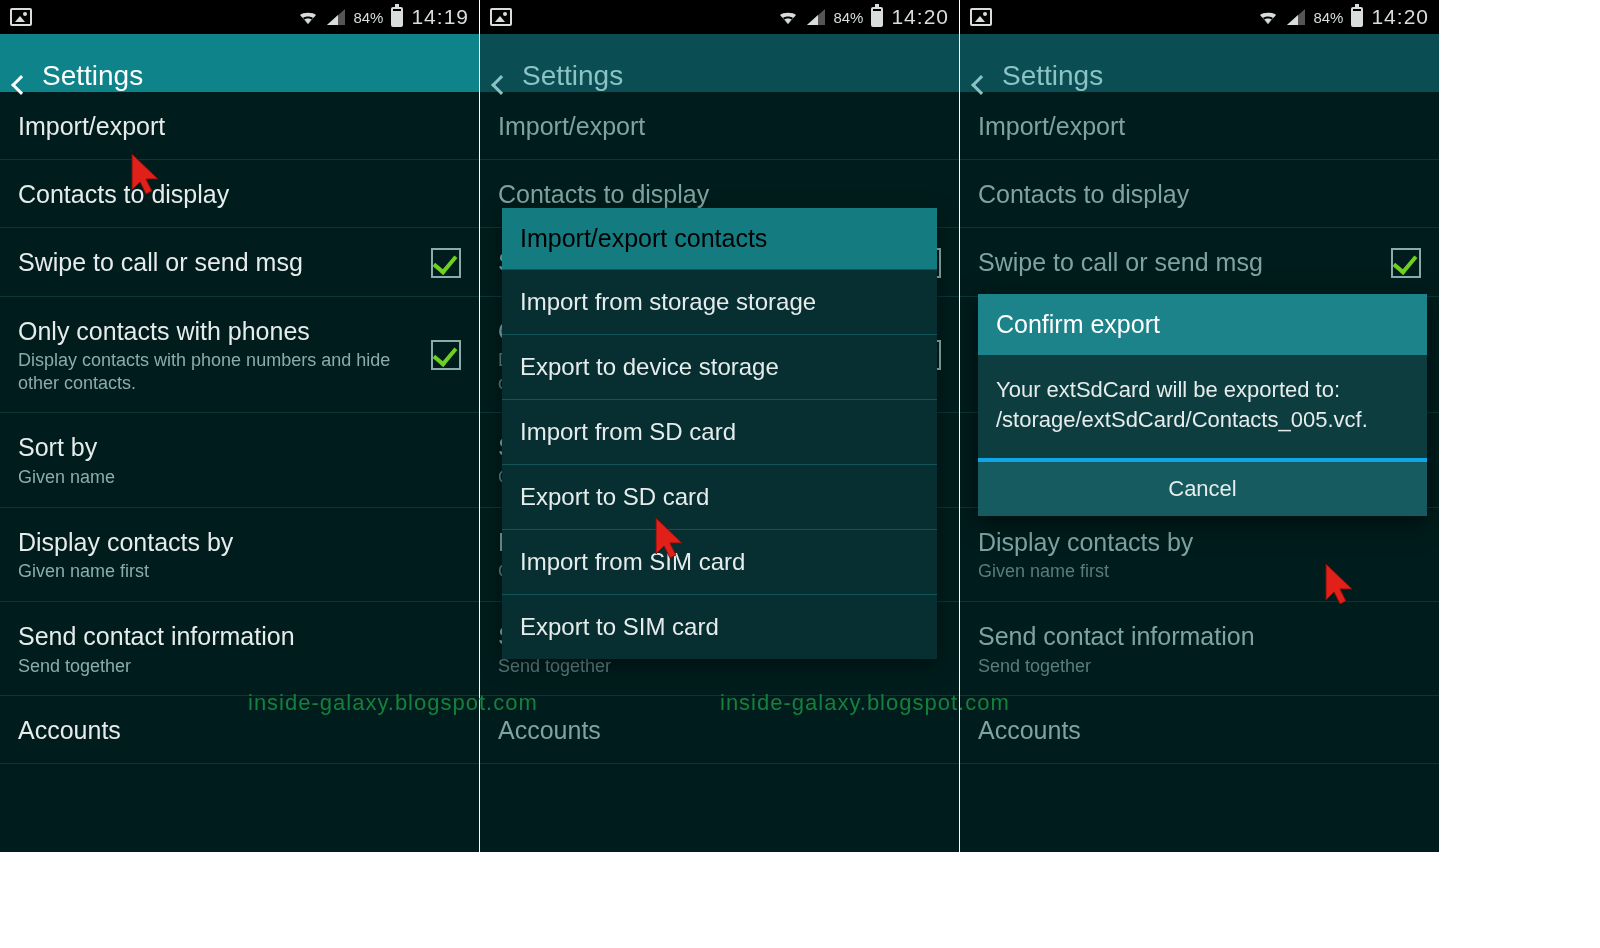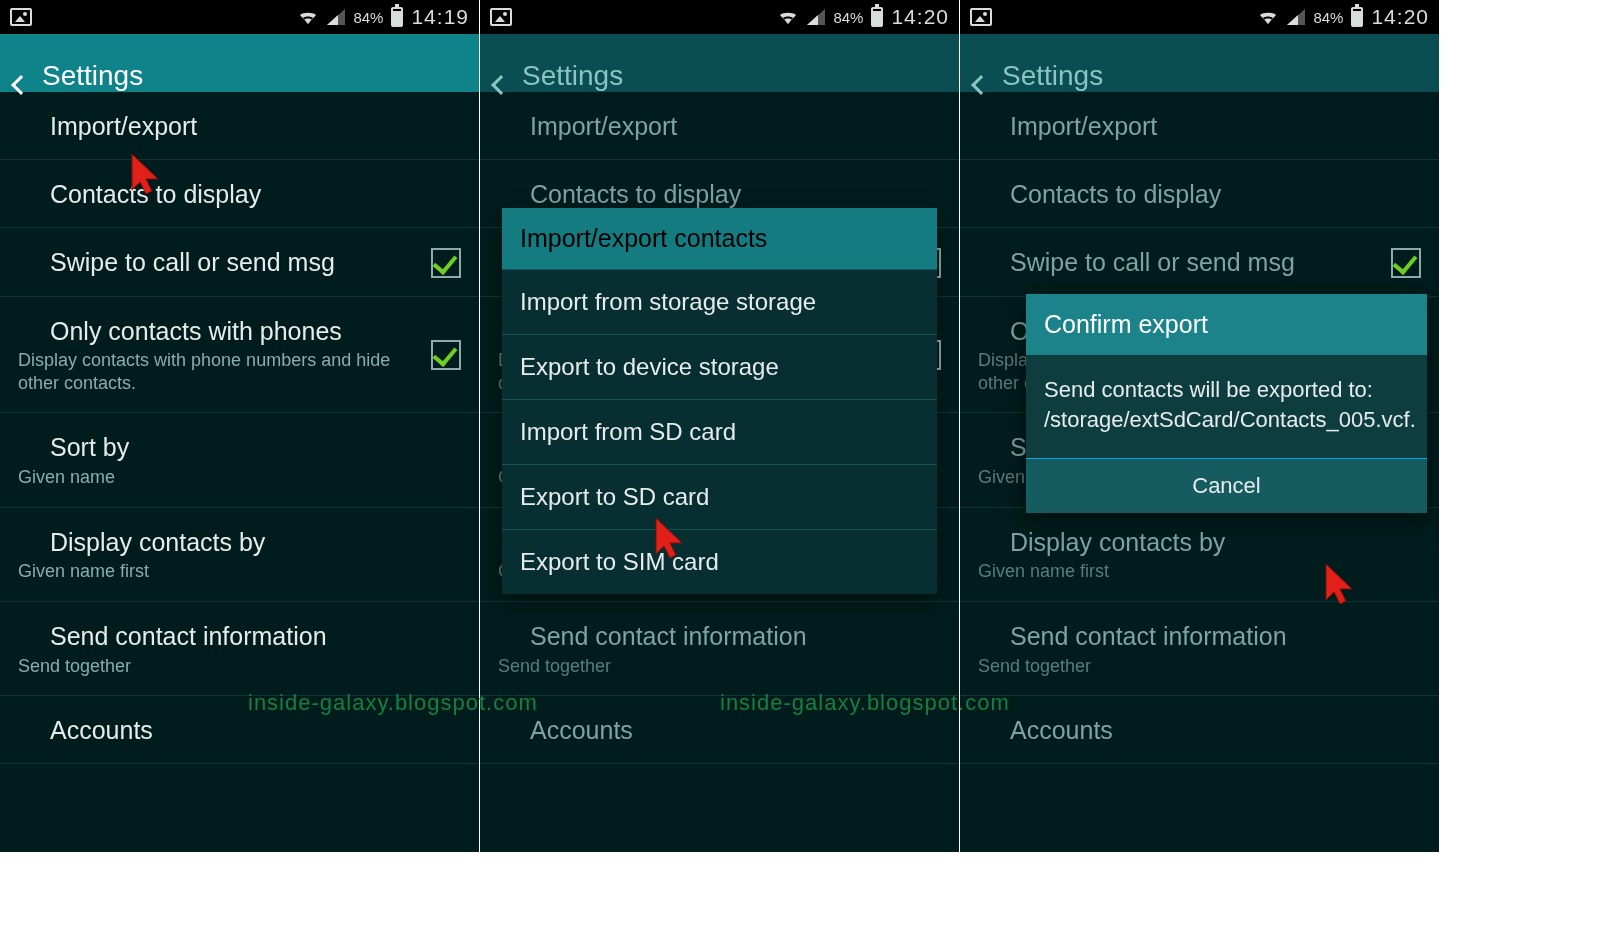--- a/index.html
+++ b/index.html
@@ -97,21 +97,21 @@
   .header-title { color: #fff; font-size: 28px; font-weight: 400; }
 
   
   .rows { }
   .row {
     padding: 20px 18px 18px 18px;
     border-bottom: 1px solid #0c3536;
     display: flex; align-items: center; justify-content: space-between;
   }
   .row-text { display: flex; flex-direction: column; gap: 4px; }
-  .row-title { color: #e6eceb; font-size: 25px; line-height: 1.15; margin-left: 32px; }
+  .row-title { color: #e6eceb; font-size: 25px; line-height: 1.15; }
   .row-sub { color: #8aadab; font-size: 18px; line-height: 1.25; max-width: 380px; }
   .checkbox {
     width: 30px; height: 30px; border: 2px solid #8aadab; position: relative; flex-shrink: 0;
   }
   .checkbox.checked::after {
     content: ""; position: absolute; left: 5px; top: 1px; width: 10px; height: 18px;
     border-right: 4px solid #6ed020; border-bottom: 4px solid #6ed020; transform: rotate(40deg);
   }
 
   
@@ -126,32 +126,31 @@
   .modal-list .m-item {
     color: #e6eceb; font-size: 24px; padding: 18px 18px; border-top: 1px solid #145457;
   }
   .modal-list .m-item:first-of-type { border-top: none; }
 
   
   .dialog {
     position: absolute; left: 18px; right: 12px; top: 294px;
     background: #0e3d40;
     box-shadow: 0 6px 22px rgba(0,0,0,.5);
-    margin-left: 48px;
   }
   .dialog .d-header {
     background: #1d838a; color: #fff; font-size: 25px; padding: 16px 18px;
   }
   .dialog .d-body {
     color: #e6eceb; font-size: 22px; line-height: 1.35; padding: 20px 18px 24px 18px;
   }
   .dialog .d-actions { display: flex; }
   .dialog .d-btn {
     flex: 1; text-align: center; background: #165b60; color: #e6eceb; font-size: 22px;
-    padding: 14px 0; border-top: 1px solid #0ea5e9;
+    padding: 14px 0; border-top: 4px solid #0ea5e9;
   }
   .dialog .d-btn + .d-btn { border-left: 1px solid #0e3d40; }
 
   
   .watermark {
     position: absolute;
     color: #15803d;
     font-size: 22px;
     letter-spacing: 1px;
     pointer-events: none;
@@ -326,20 +325,21 @@
           </div>
       </div>
     </div>
 
     <div class="modal-list">
       <div class="m-header">Import/export contacts</div>
       <div class="m-item">Import from storage storage</div>
       <div class="m-item">Export to device storage</div>
       <div class="m-item">Import from SD card</div>
       <div class="m-item">Export to SD card</div>
+      <div class="m-item">Import from SIM card</div>
       <div class="m-item">Export to SIM card</div>
     </div>
 
     <div class="cursor" style="left:170px; top:516px;">
       <svg width="36" height="46">
           <path d="M6 2 L6 38 L14 30 L20 42 L26 39 L20 27 L32 27 Z" fill="#e1201a" stroke="#7e0e0a" stroke-width="1"></path>
         </svg>
     </div>
   </div>
 
@@ -410,21 +410,21 @@
       </div>
       <div class="row">
         <div class="row-text">
             <span class="row-title">Accounts</span>
           </div>
       </div>
     </div>
 
     <div class="dialog">
       <div class="d-header">Confirm export</div>
-      <div class="d-body">Send contacts will be exported to: /storage/extSdCard/Contacts_005.vcf.</div>
+      <div class="d-body">Your extSdCard will be exported to: /storage/extSdCard/Contacts_005.vcf.</div>
       <div class="d-actions">
         <div class="d-btn">Cancel</div>
       </div>
     </div>
 
     <div class="cursor" style="left:360px; top:562px;">
       <svg width="36" height="46">
           <path d="M6 2 L6 38 L14 30 L20 42 L26 39 L20 27 L32 27 Z" fill="#e1201a" stroke="#7e0e0a" stroke-width="1"></path>
         </svg>
     </div>

